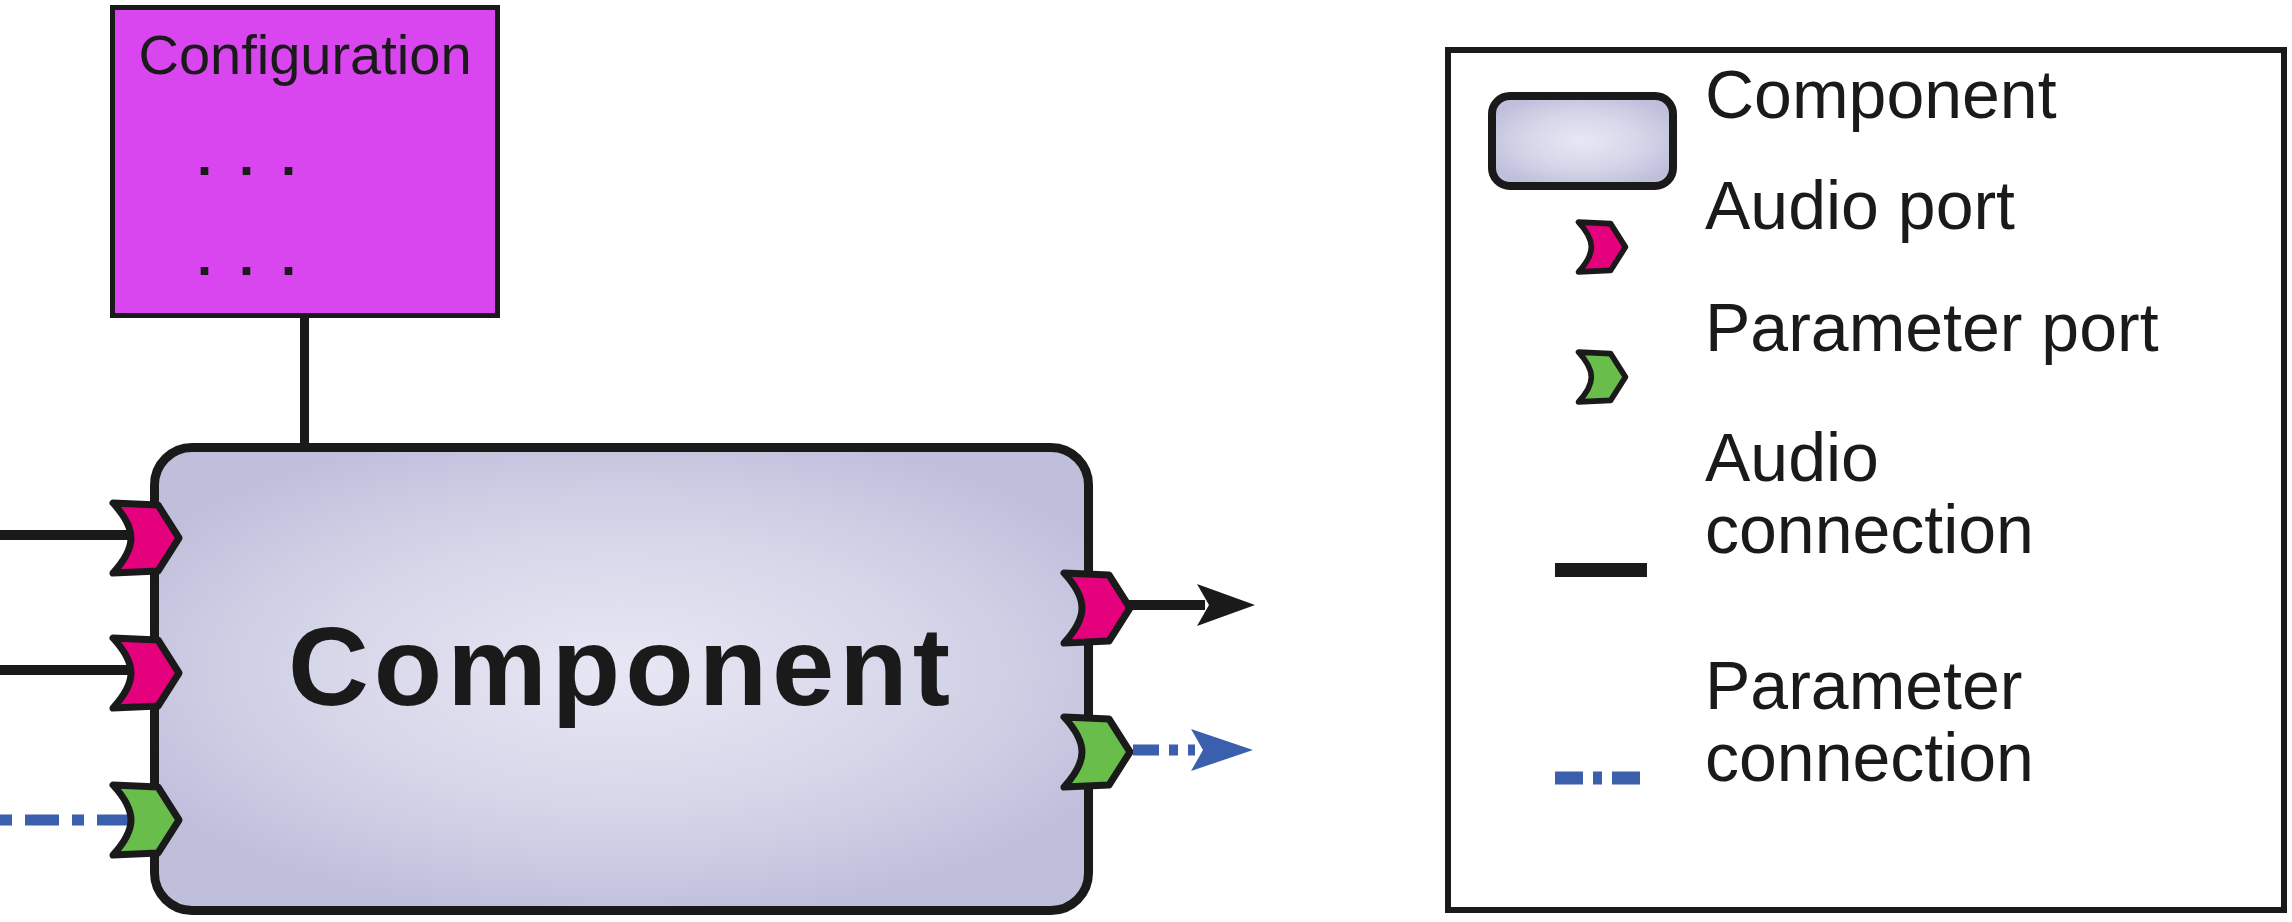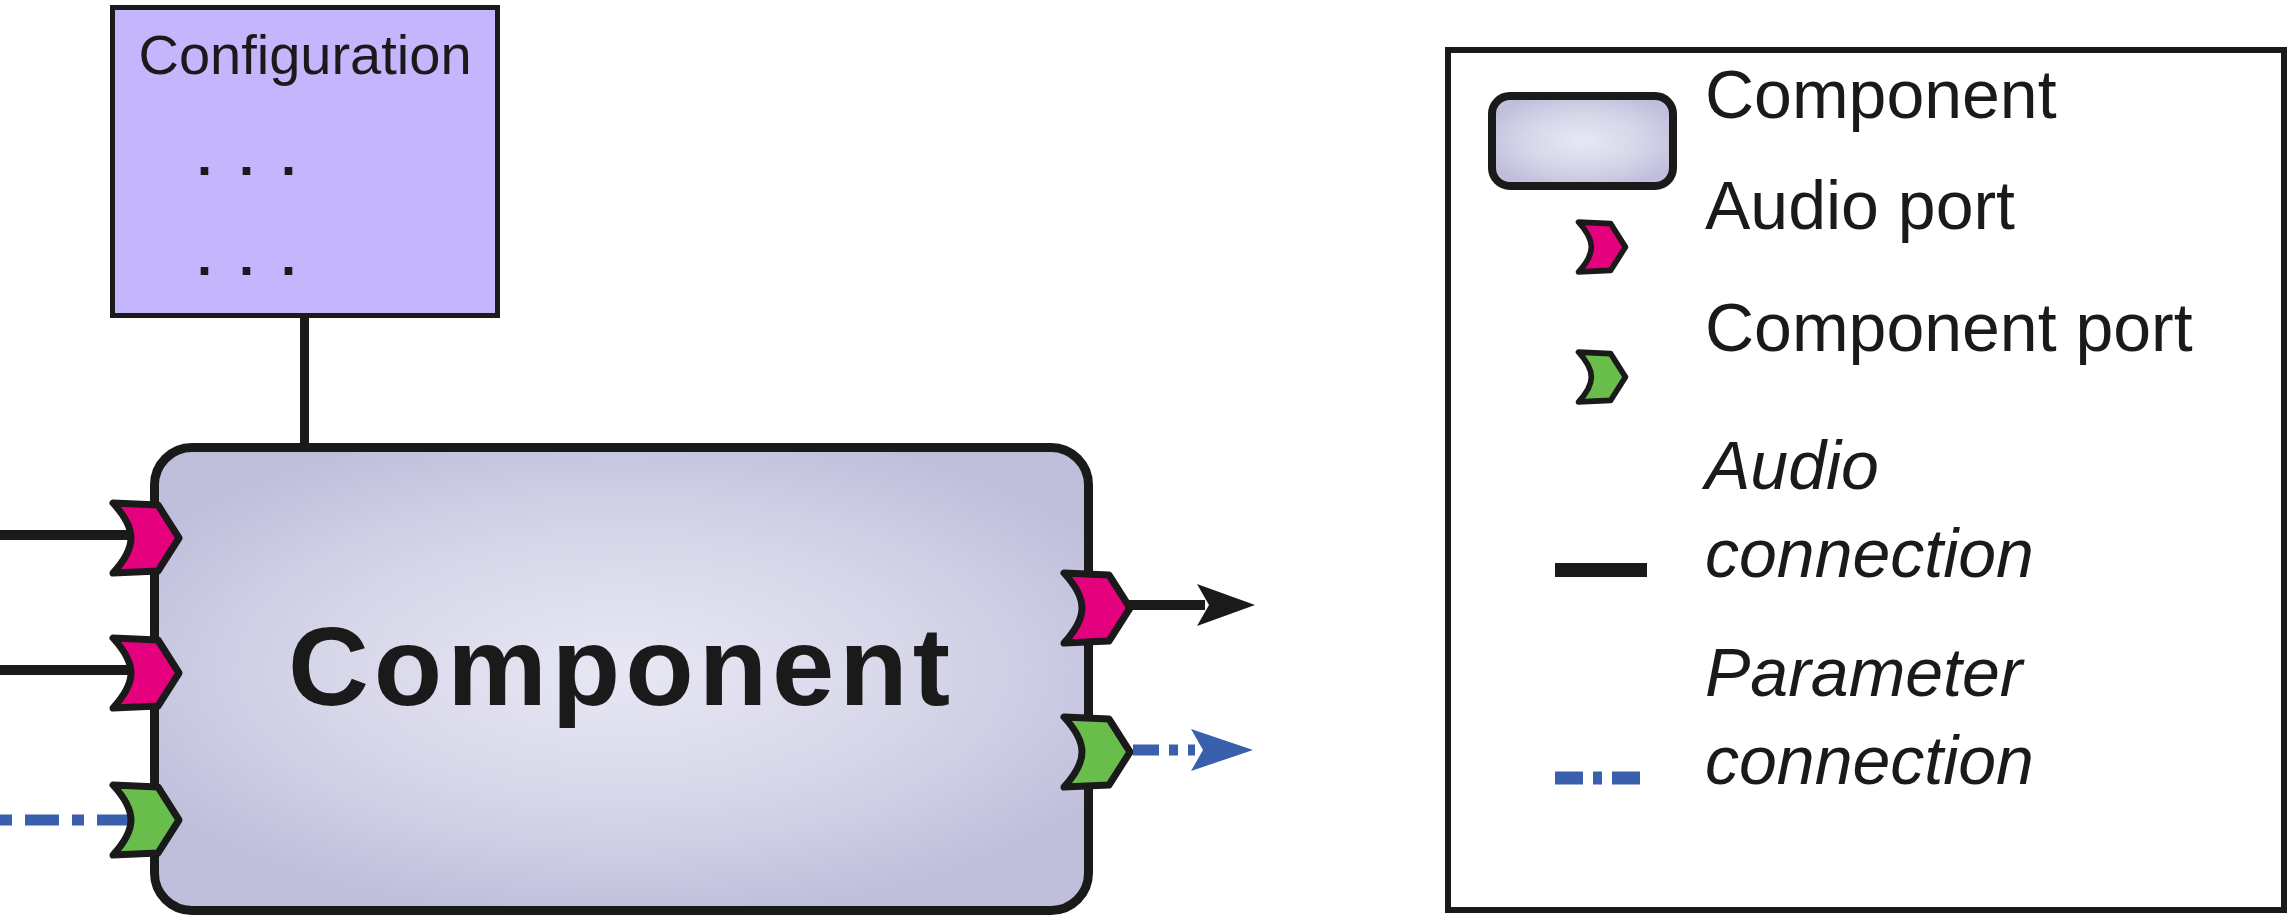--- a/index.html
+++ b/index.html
@@ -2,21 +2,21 @@
 <html style="--outline: #1a1a1a; --audio: #1a1a1a; --param: #3a5fac; --audio-port: #e5007d; --param-port: #69be4b; --comp-edge: #bfbfdc; --comp-center: #e7e7f4;"><head>
 <meta charset="utf-8">
 <style>
   html,body{margin:0;padding:0;background:#ffffff;}
   body{width:2292px;height:922px;position:relative;overflow:hidden;
        font-family:"Liberation Sans", sans-serif;color:#1a1a1a;}
   .abs{position:absolute;}
 
   
   .config-box{left:110px;top:5px;width:390px;height:313px;
-    border:5px solid var(--outline);box-sizing:border-box;background:#c4b5fd;}
+    border:5px solid var(--outline);box-sizing:border-box;background:#d946ef;}
   .config-title{width:100%;text-align:center;margin-top:12px;
     font-size:56px;letter-spacing:0px;}
   .config-dots{position:absolute;left:82px;font-size:54px;font-weight:700;
     letter-spacing:6px;line-height:56px;}
   .config-dots.r1{top:118px;}
   .config-dots.r2{top:218px;}
 
   
   .config-connector{left:300px;top:316px;width:9px;height:130px;
     background:var(--outline);}
@@ -33,21 +33,21 @@
 
   
   .audio-line{height:10px;background:var(--audio);}
   .line-in-1{left:0;top:530px;width:128px;}
   .line-in-2{left:0;top:665px;width:128px;}
 
   
   .legend-box{left:1445px;top:47px;width:842px;height:866px;
     box-sizing:border-box;border:6px solid var(--outline);background:#fff;}
   .legend-label{left:1705px;font-size:68px;line-height:90px;}
-  .legend-label.two-line{width:480px;line-height:88px;font-style:italic;}
+  .legend-label.two-line{width:480px;line-height:72px;}
   .legend-swatch-component{left:1488px;top:92px;width:189px;height:98px;
     box-sizing:border-box;border:8px solid var(--outline);border-radius:22px;
     background:radial-gradient(ellipse 60% 60% at 50% 50%,
       var(--comp-center) 0%, #d6d6e9 55%, var(--comp-edge) 100%);}
   .legend-line-audio{left:1555px;top:563px;width:92px;height:14px;
     background:var(--audio);}
 </style>
 </head>
 <body>
 
@@ -104,21 +104,21 @@
 <div class="abs legend-label" style="top:49px">Component</div>
 
 <svg class="abs" style="left:1575px;top:218px" width="54" height="58" viewBox="0 0 76 80">
   <path d="M5,5 L50,7 L71,40 L50,73 L5,75 C17,62 23,50 23,40 C23,30 17,18 5,5 Z" style="fill:var(--audio-port)" stroke-width="8" stroke="#1a1a1a" stroke-linejoin="round"></path>
 </svg>
 <div class="abs legend-label" style="top:160px">Audio port</div>
 
 <svg class="abs" style="left:1575px;top:348px" width="54" height="58" viewBox="0 0 76 80">
   <path d="M5,5 L50,7 L71,40 L50,73 L5,75 C17,62 23,50 23,40 C23,30 17,18 5,5 Z" style="fill:var(--param-port)" stroke-width="8" stroke="#1a1a1a" stroke-linejoin="round"></path>
 </svg>
-<div class="abs legend-label" style="top:282px">Component port</div>
+<div class="abs legend-label" style="top:282px">Parameter port</div>
 
 <div class="abs legend-line-audio"></div>
 <div class="abs legend-label two-line" style="top:421px">Audio connection</div>
 
 <svg class="abs" style="left:1555px;top:770px" width="94" height="16" viewBox="0 0 94 16">
   <line x1="0" y1="8" x2="94" y2="8" stroke-width="13" style="stroke:var(--param)" stroke-dasharray="28 10 9 10"></line>
 </svg>
-<div class="abs legend-label two-line" style="top:628px">Parameter connection</div>
+<div class="abs legend-label two-line" style="top:649px">Parameter connection</div>
 
 </body></html>

